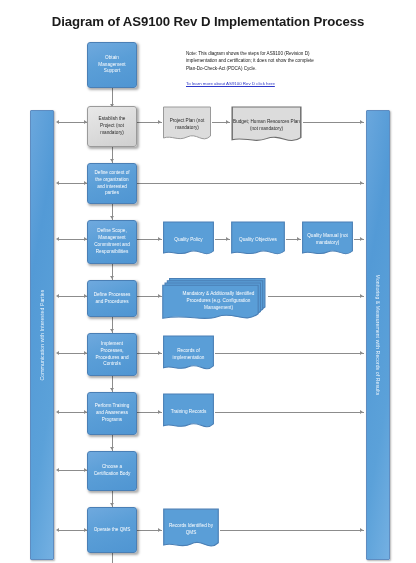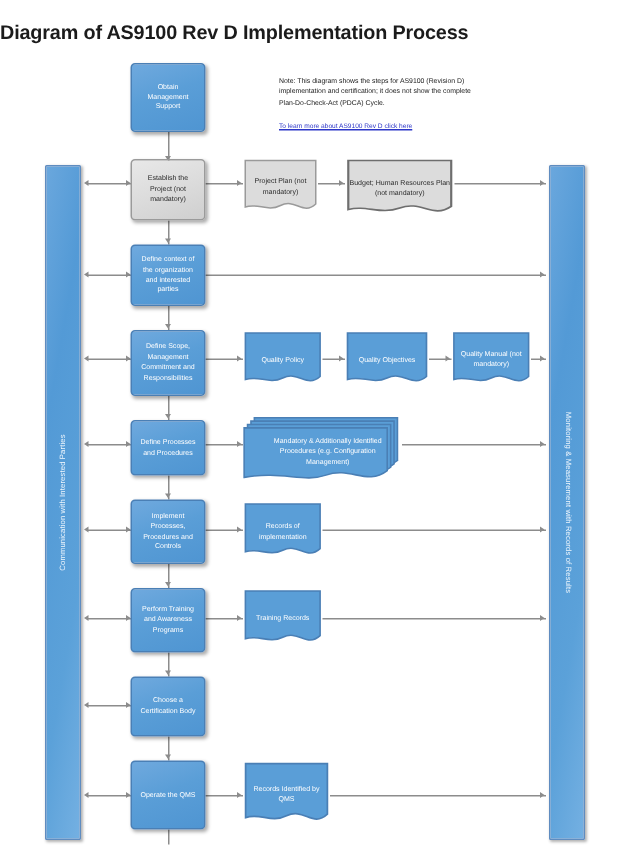--- a/index.html
+++ b/index.html
@@ -9,20 +9,21 @@
     background:#ffffff;
     font-family:"Liberation Sans", sans-serif;
     overflow:hidden;
     position:relative;
   }
   #canvas{position:relative;width:416px;height:563px;}
 
   
   .title{
     position:absolute;left:0;top:14px;width:416px;
+    text-align:center;
     font-size:13.2px;font-weight:bold;color:#1b1b1b;
     letter-spacing:-0.1px;
   }
 
   
   .note{
     position:absolute;left:186px;top:50px;width:128px;
     font-size:4.6px;line-height:1.62;color:#1a1a1a;
   }
   .note-link{

